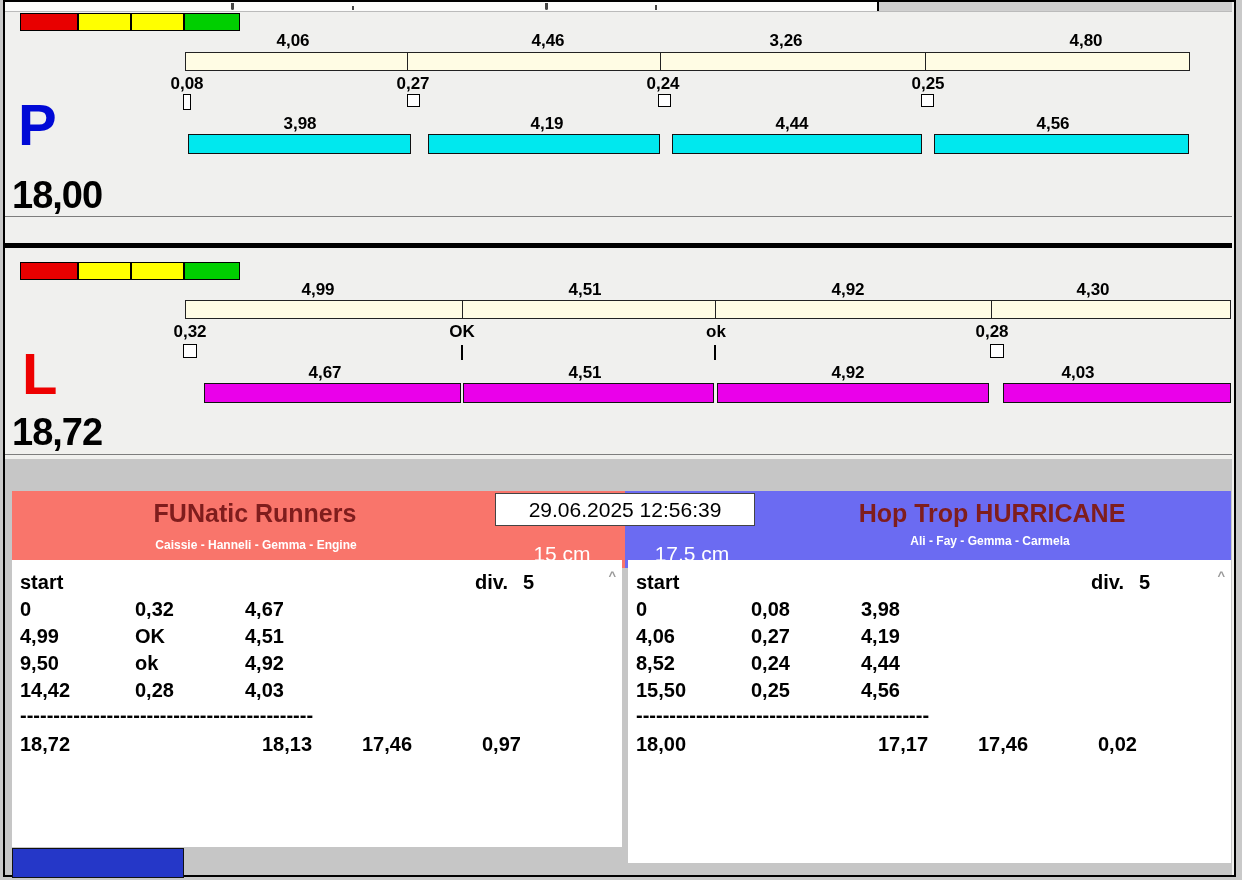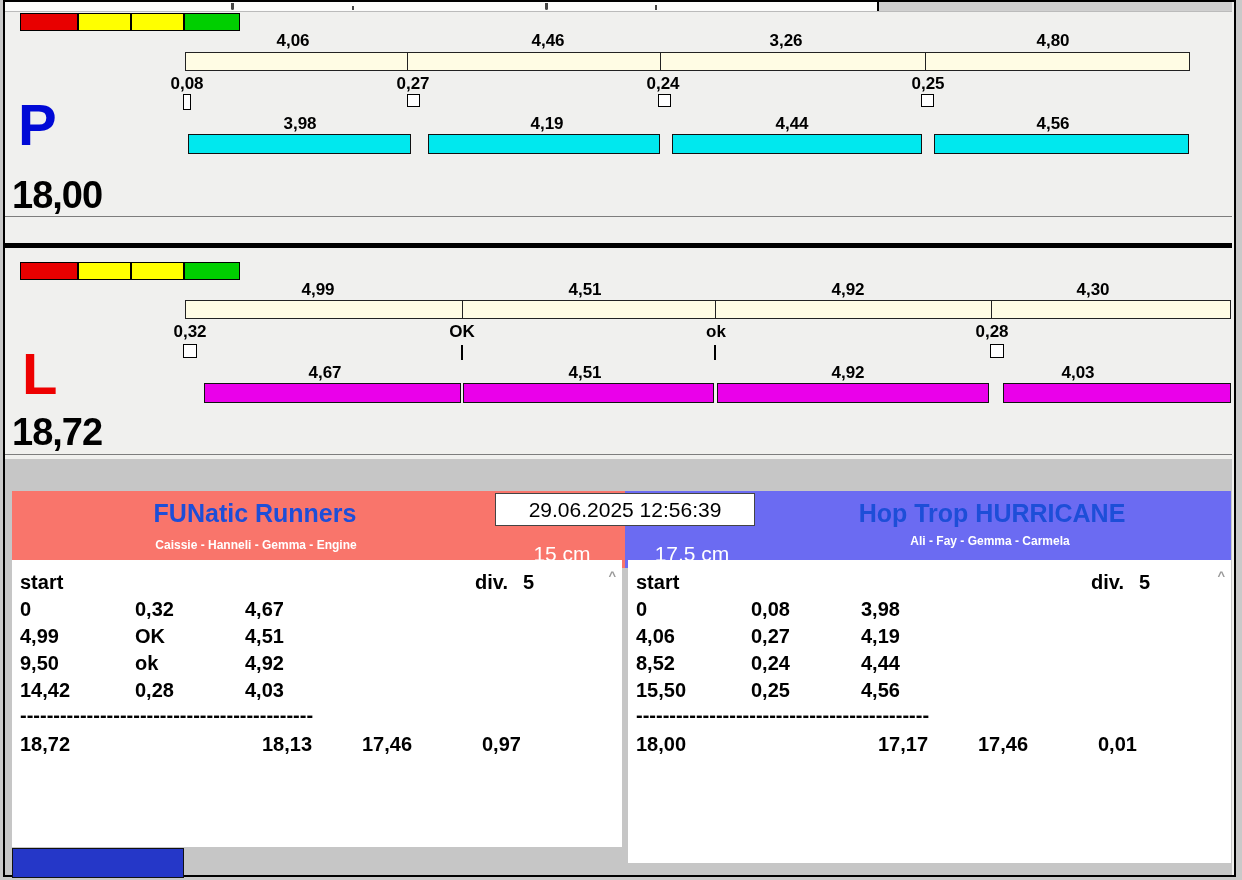--- a/index.html
+++ b/index.html
@@ -22,21 +22,21 @@
   .cyan{background:#00e8ee;}
   .mag{background:#ea00ea;}
   .lane-letter{position:absolute;font-size:58px;font-weight:bold;line-height:1;}
   .lane-total{position:absolute;font-size:38px;font-weight:bold;color:#000;letter-spacing:-1px;line-height:1;}
   .hairline{position:absolute;left:5px;width:1227px;height:1px;background:#7d7d7d;}
   .thicksep{position:absolute;left:5px;width:1227px;height:5px;background:#000;}
   .grayband{position:absolute;left:5px;top:459px;width:1227px;height:416px;background:#c6c6c6;}
   .hdr{position:absolute;top:491px;height:77px;}
   .hdr-red{left:12px;width:613px;background:#f9756b;}
   .hdr-blue{left:625px;width:606px;background:#6b6bf2;}
-  .team-name{position:absolute;transform:translateX(-50%);font-size:25px;font-weight:bold;color:#1d4ed8;white-space:nowrap;}
+  .team-name{position:absolute;transform:translateX(-50%);font-size:25px;font-weight:bold;color:#7f1d1d;white-space:nowrap;}
   .team-members{position:absolute;transform:translateX(-50%);font-size:12px;font-weight:bold;color:#fff;white-space:nowrap;}
   .jump-h{position:absolute;transform:translateX(-50%);font-size:21px;font-weight:normal;color:#fff;white-space:nowrap;}
   .datetime{position:absolute;left:495px;top:493px;width:260px;height:33px;background:#fff;border:1px solid #444;box-sizing:border-box;font-size:21px;color:#000;text-align:center;line-height:31px;white-space:nowrap;}
   .rtable{position:absolute;top:560px;background:#fff;}
   .tbl-left{left:12px;width:610px;height:287px;}
   .tbl-right{left:628px;width:603px;height:303px;}
   .tc{position:absolute;font-weight:bold;font-size:20px;color:#000;white-space:pre;line-height:1.2;}
   .rh{top:10px}.r0{top:37px}.r1{top:64px}.r2{top:91px}.r3{top:118px}.rs{top:143px}.rt{top:172px}
   .c1{left:8px}.c2{left:123px}.c3{left:233px}.cdiv{left:463px}.cdivv{left:511px}
   .g1{left:8px}.g2{left:250px}.g3{left:350px}.g4{left:470px}
@@ -66,21 +66,21 @@
   <div class="lights" style="left:20px;top:13px;">
     <div class="seg-red"></div>
     <div class="seg-yel"></div>
     <div class="seg-yel"></div>
     <div class="seg-grn"></div>
   </div>
 
   <span class="cx" style="left:293px;top:31px;">4,06</span>
   <span class="cx" style="left:548px;top:31px;">4,46</span>
   <span class="cx" style="left:786px;top:31px;">3,26</span>
-  <span class="cx" style="left:1053px;top:31px;">4,80</span>
+  <span class="cx" style="left:1086px;top:31px;">4,80</span>
 
   <div class="refbar" style="left:185px;top:52px;width:1005px;">
     <div class="tick" style="left:221px;"></div>
     <div class="tick" style="left:474px;"></div>
     <div class="tick" style="left:739px;"></div>
   </div>
 
   <span class="cx" style="left:187px;top:74px;">0,08</span>
   <span class="cx" style="left:413px;top:74px;">0,27</span>
   <span class="cx" style="left:663px;top:74px;">0,24</span>
@@ -209,19 +209,19 @@
     <span class="tc r2 c3">4,44</span>
     <span class="tc r3 c1">15,50</span>
     <span class="tc r3 c2">0,25</span>
     <span class="tc r3 c3">4,56</span>
 
     <span class="tc rs c1">--------------------------------------------</span>
 
     <span class="tc rt g1">18,00</span>
     <span class="tc rt g2">17,17</span>
     <span class="tc rt g3">17,46</span>
-    <span class="tc rt g4">0,01</span>
+    <span class="tc rt g4">0,02</span>
 
     <span class="scrollup">^</span>
   </div>
 
   <div class="bluebox"></div>
 </div>
 
 </body></html>

